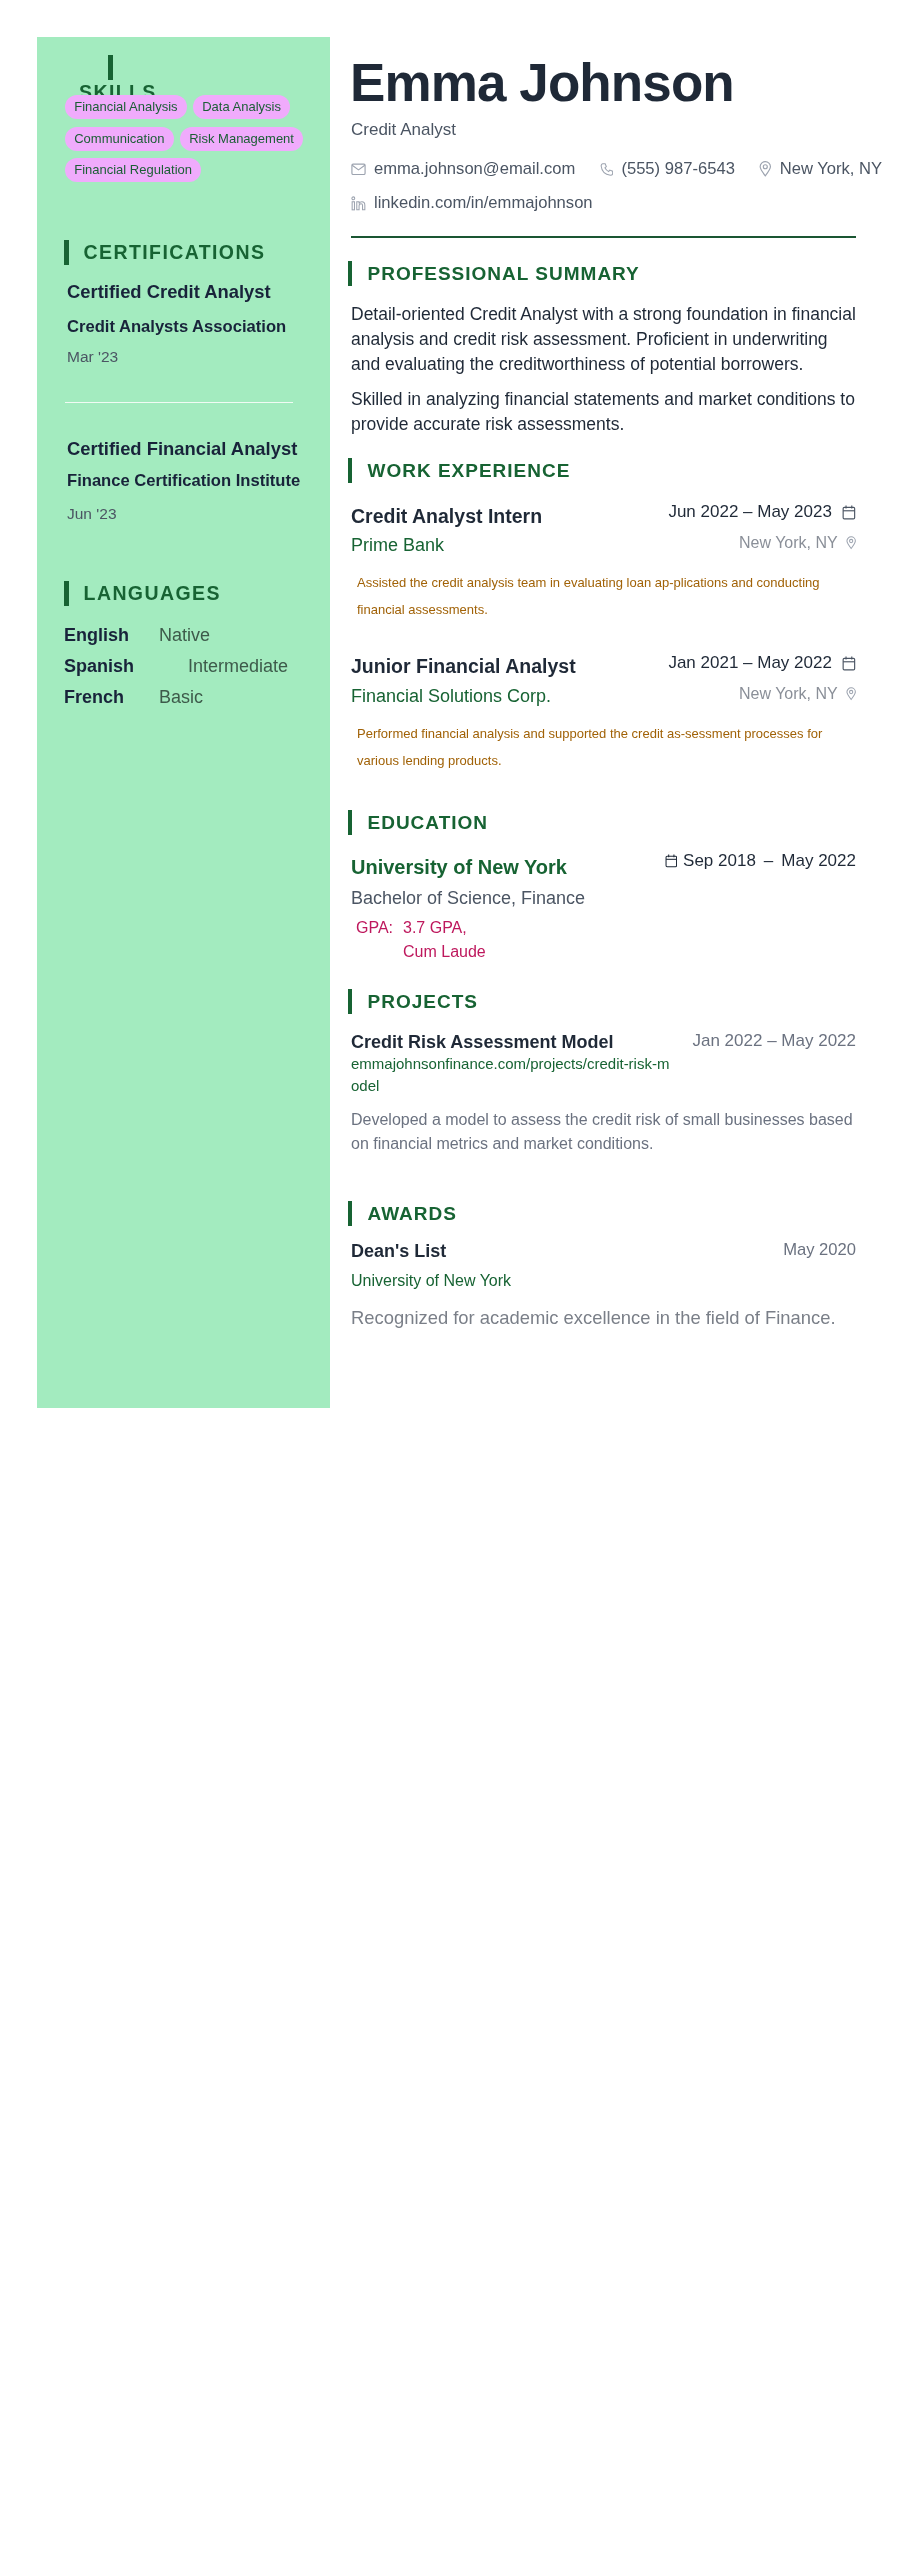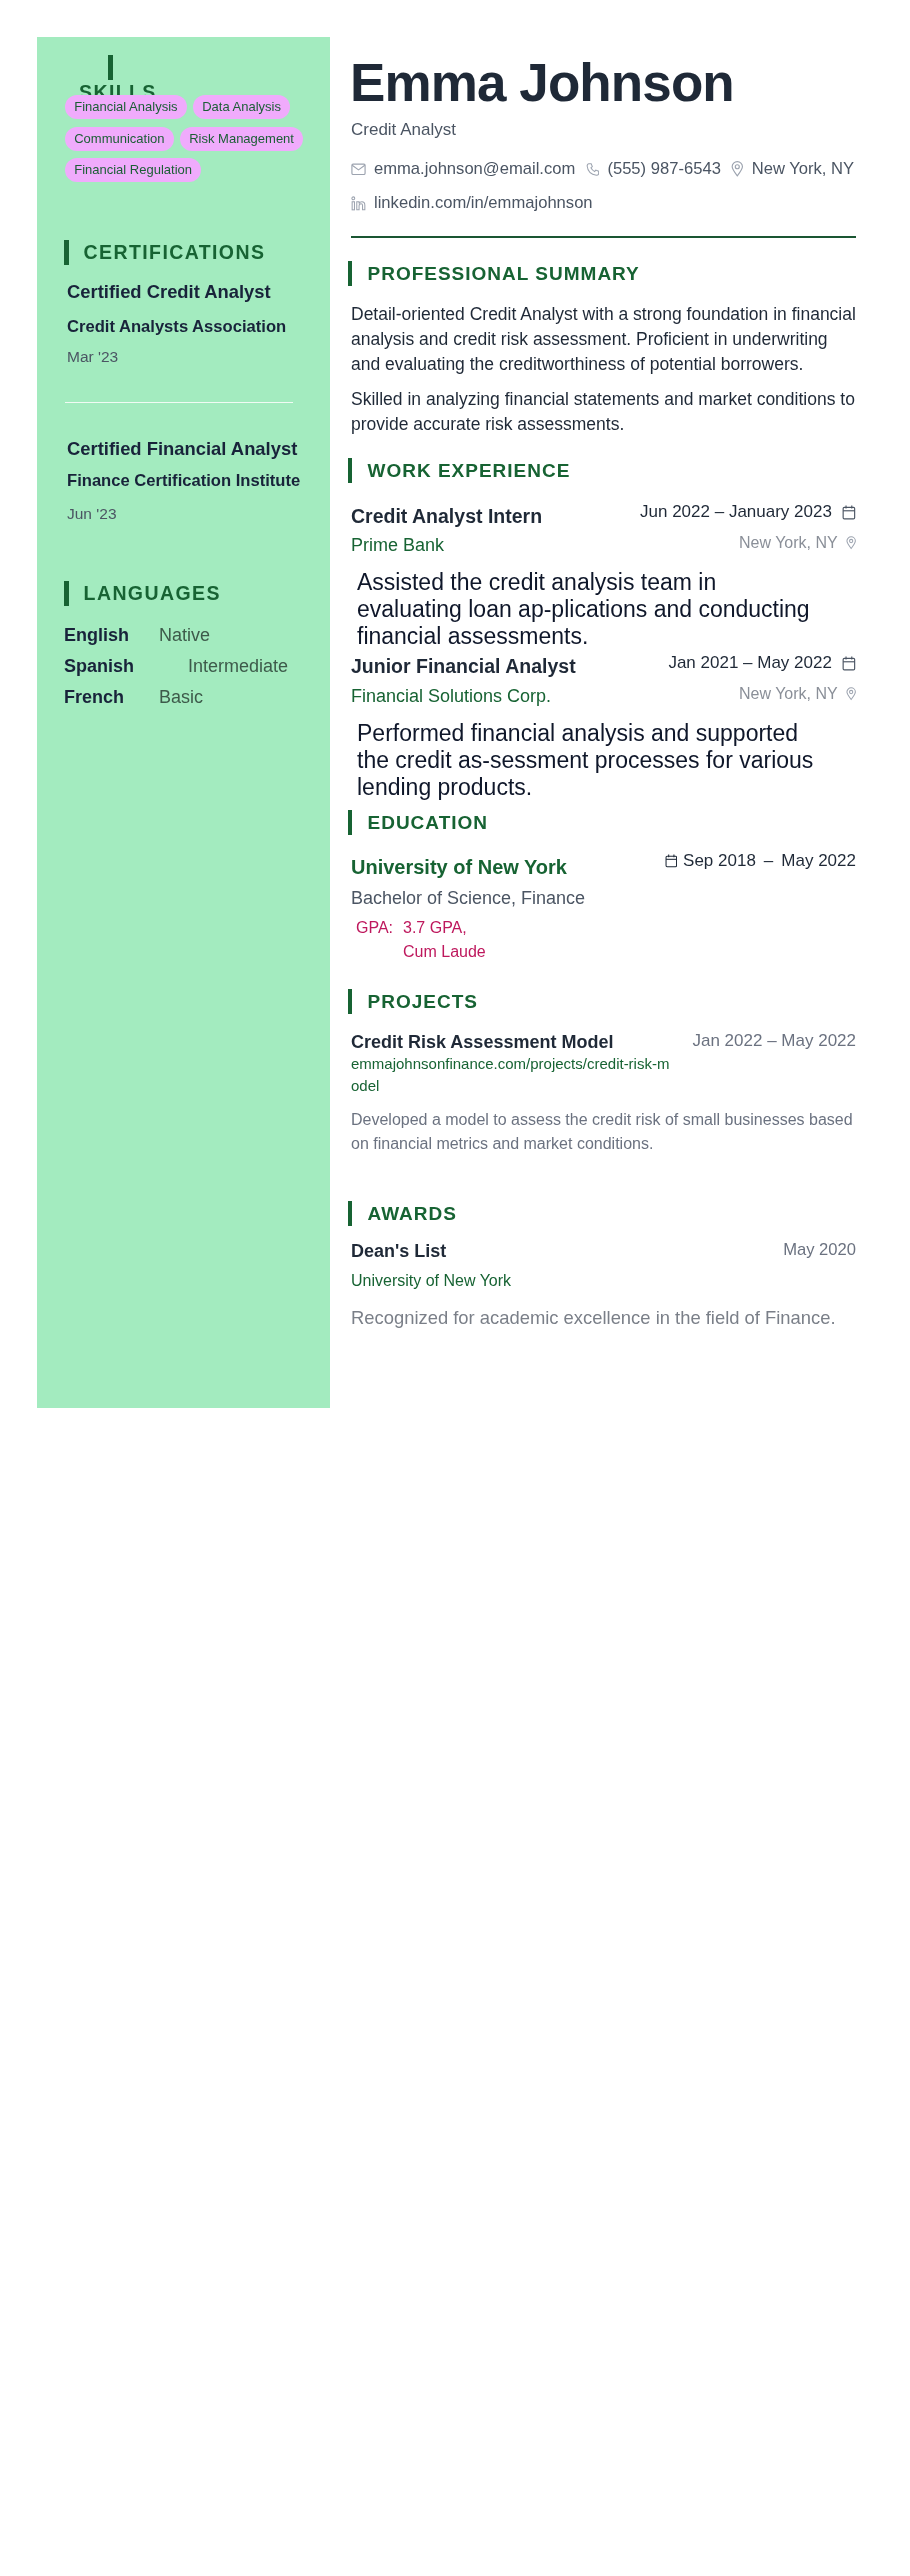--- a/index.html
+++ b/index.html
@@ -45,21 +45,21 @@
   .contact-row { display: flex; align-items: center; font-size: 16.6px; color: #4b5563; }
   .contact-row .item { display: flex; align-items: center; margin-right: 10.3px; }
   .contact-row svg { margin-right: 8px; }
   .divider-main { position: absolute; left: 351px; top: 236px; width: 505px; height: 2.3px; background: #1a5632; }
 
   .para { position: absolute; left: 351px; width: 508px; font-size: 17.5px; line-height: 25px; color: #1f2937; white-space: normal; }
   .job-title { font-size: 19.5px; font-weight: 700; color: #1f2937; }
   .job-date { font-size: 17px; color: #1f2937; display: flex; align-items: center; }
   .company { font-size: 18px; color: #176333; }
   .loc { font-size: 16px; color: #8a8f98; display: flex; align-items: center; }
-  .job-desc { position: absolute; left: 357px; width: 470px; font-size: 23px; line-height: 27px; color: #0f172a; white-space: normal; }
+  .job-desc { position: absolute; left: 357px; width: 470px; font-size: 13px; line-height: 27px; color: #a16207; white-space: normal; }
 
   .edu-school { font-size: 20px; font-weight: 700; color: #176333; }
   .edu-degree { font-size: 18px; color: #4b5563; }
   .gpa { font-size: 16px; color: #be185d; }
 
   .proj-title { font-size: 18px; font-weight: 700; color: #1f2937; }
   .proj-date { font-size: 17px; color: #6b7280; }
   .proj-link { position: absolute; left: 351px; width: 321px; font-size: 15px; line-height: 22.4px; color: #176333; white-space: normal; word-break: break-all; }
   .proj-desc { position: absolute; left: 351px; width: 510px; font-size: 16px; line-height: 23.5px; color: #6b7280; white-space: normal; }
 
@@ -105,21 +105,21 @@
 <div class="abs lang-level" style="left:159px; top:625px;">Native</div>
 <div class="abs lang-name" style="left:64px; top:656px;">Spanish</div>
 <div class="abs lang-level" style="left:156px; top:656px;margin-left:32px;">Intermediate</div>
 <div class="abs lang-name" style="left:64px; top:687px;">French</div>
 <div class="abs lang-level" style="left:159px; top:687px;">Basic</div>
 
 <div class="main">
   <div class="abs name" style="left:350px; top:56px;">Emma Johnson</div>
   <div class="abs subtitle" style="left:351px; top:120px;">Credit Analyst</div>
 
-  <div class="abs contact-row" style="left:351px; top:159px;">
+  <div class="abs contact-row" style="left:351px; top:159px;gap:14px;">
     <span class="item">
       <svg width="15" height="12.6" viewBox="0 0 26 22">
           <rect x="1.5" y="2" width="23" height="18" rx="2" fill="none" stroke="#9ca3af" stroke-width="2"></rect>
           <path d="M2 4 L13 12 L24 4" fill="none" stroke="#9ca3af" stroke-width="2"></path>
         </svg>
       <span>emma.johnson@email.com</span>
     </span>
     <span class="item">
       <svg width="13.8" height="15" viewBox="0 0 24 24">
           <path d="M5 2 L9 2 L11 7 L8.5 9 C10 12 12 14 15 15.5 L17 13 L22 15 L22 19 C22 21 20 22 18 22 C9 21 3 15 2 6 C2 4 3 2 5 2 Z" fill="none" stroke="#9ca3af" stroke-width="1.8"></path>
@@ -153,21 +153,21 @@
   <p class="para" style="top:302px;">Detail-oriented Credit Analyst with a strong foundation in financial analysis and credit risk assessment. Proficient in underwriting and evaluating the creditworthiness of potential borrowers.</p>
   <p class="para" style="top:387px;">Skilled in analyzing financial statements and market conditions to provide accurate risk assessments.</p>
 
   <div class="sec-head" style="left:348px; top:458px;">
     <div class="sec-bar"></div>
     <div class="sec-title">WORK EXPERIENCE</div>
   </div>
 
   <div class="abs job-title" style="left:351px; top:505px;">Credit Analyst Intern</div>
   <div class="abs job-date" style="right:55px; top:502px;">
-    <span>Jun 2022 – January 2023</span>
+    <span>Jun 2022 – May 2023</span>
     <svg style="margin-left:10.3px" width="13.8" height="15" viewBox="0 0 24 26">
         <rect x="2" y="4" width="20" height="20" rx="2" fill="none" stroke="#4b5563" stroke-width="2"></rect>
         <line x1="2" y1="10" x2="22" y2="10" stroke="#4b5563" stroke-width="2"></line>
         <line x1="7" y1="1" x2="7" y2="6" stroke="#4b5563" stroke-width="2"></line>
         <line x1="17" y1="1" x2="17" y2="6" stroke="#4b5563" stroke-width="2"></line>
       </svg>
   </div>
   <div class="abs company" style="left:351px; top:535px;">Prime Bank</div>
   <div class="abs loc" style="right:55px; top:534px;">
     <span>New York, NY</span>

